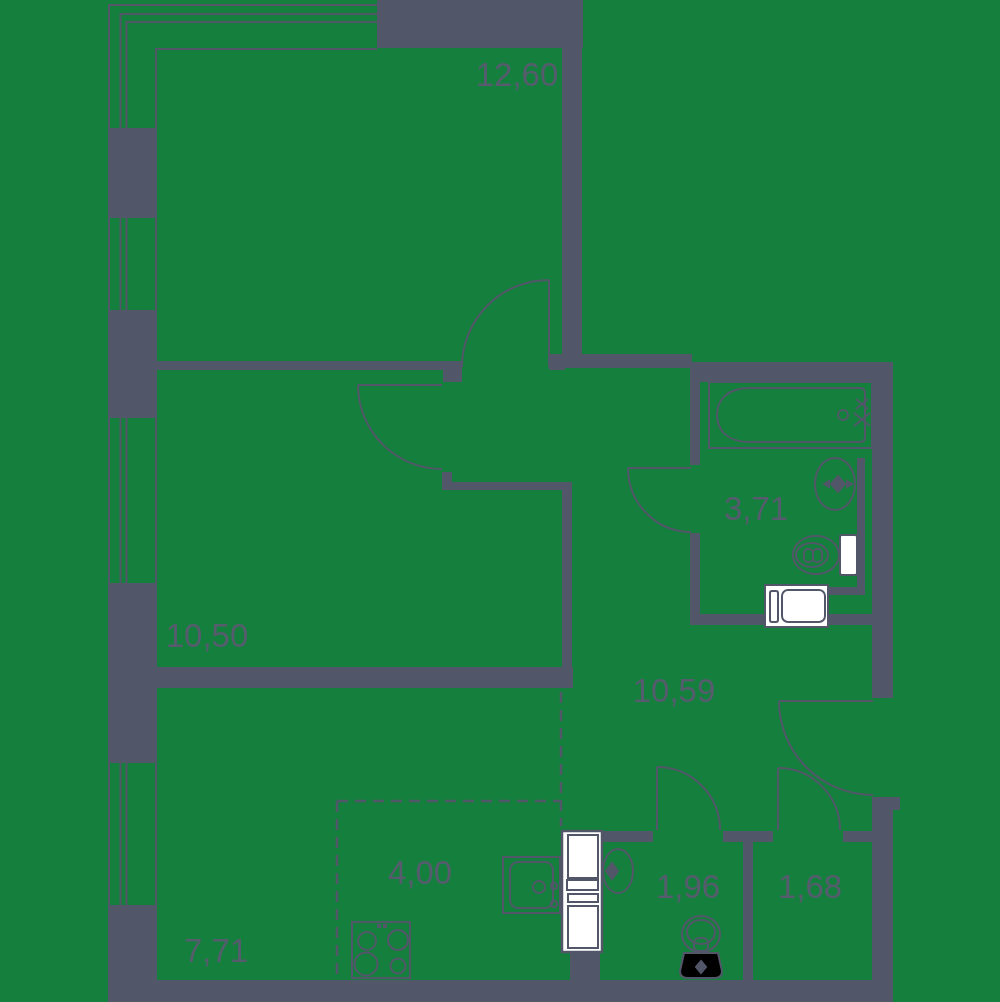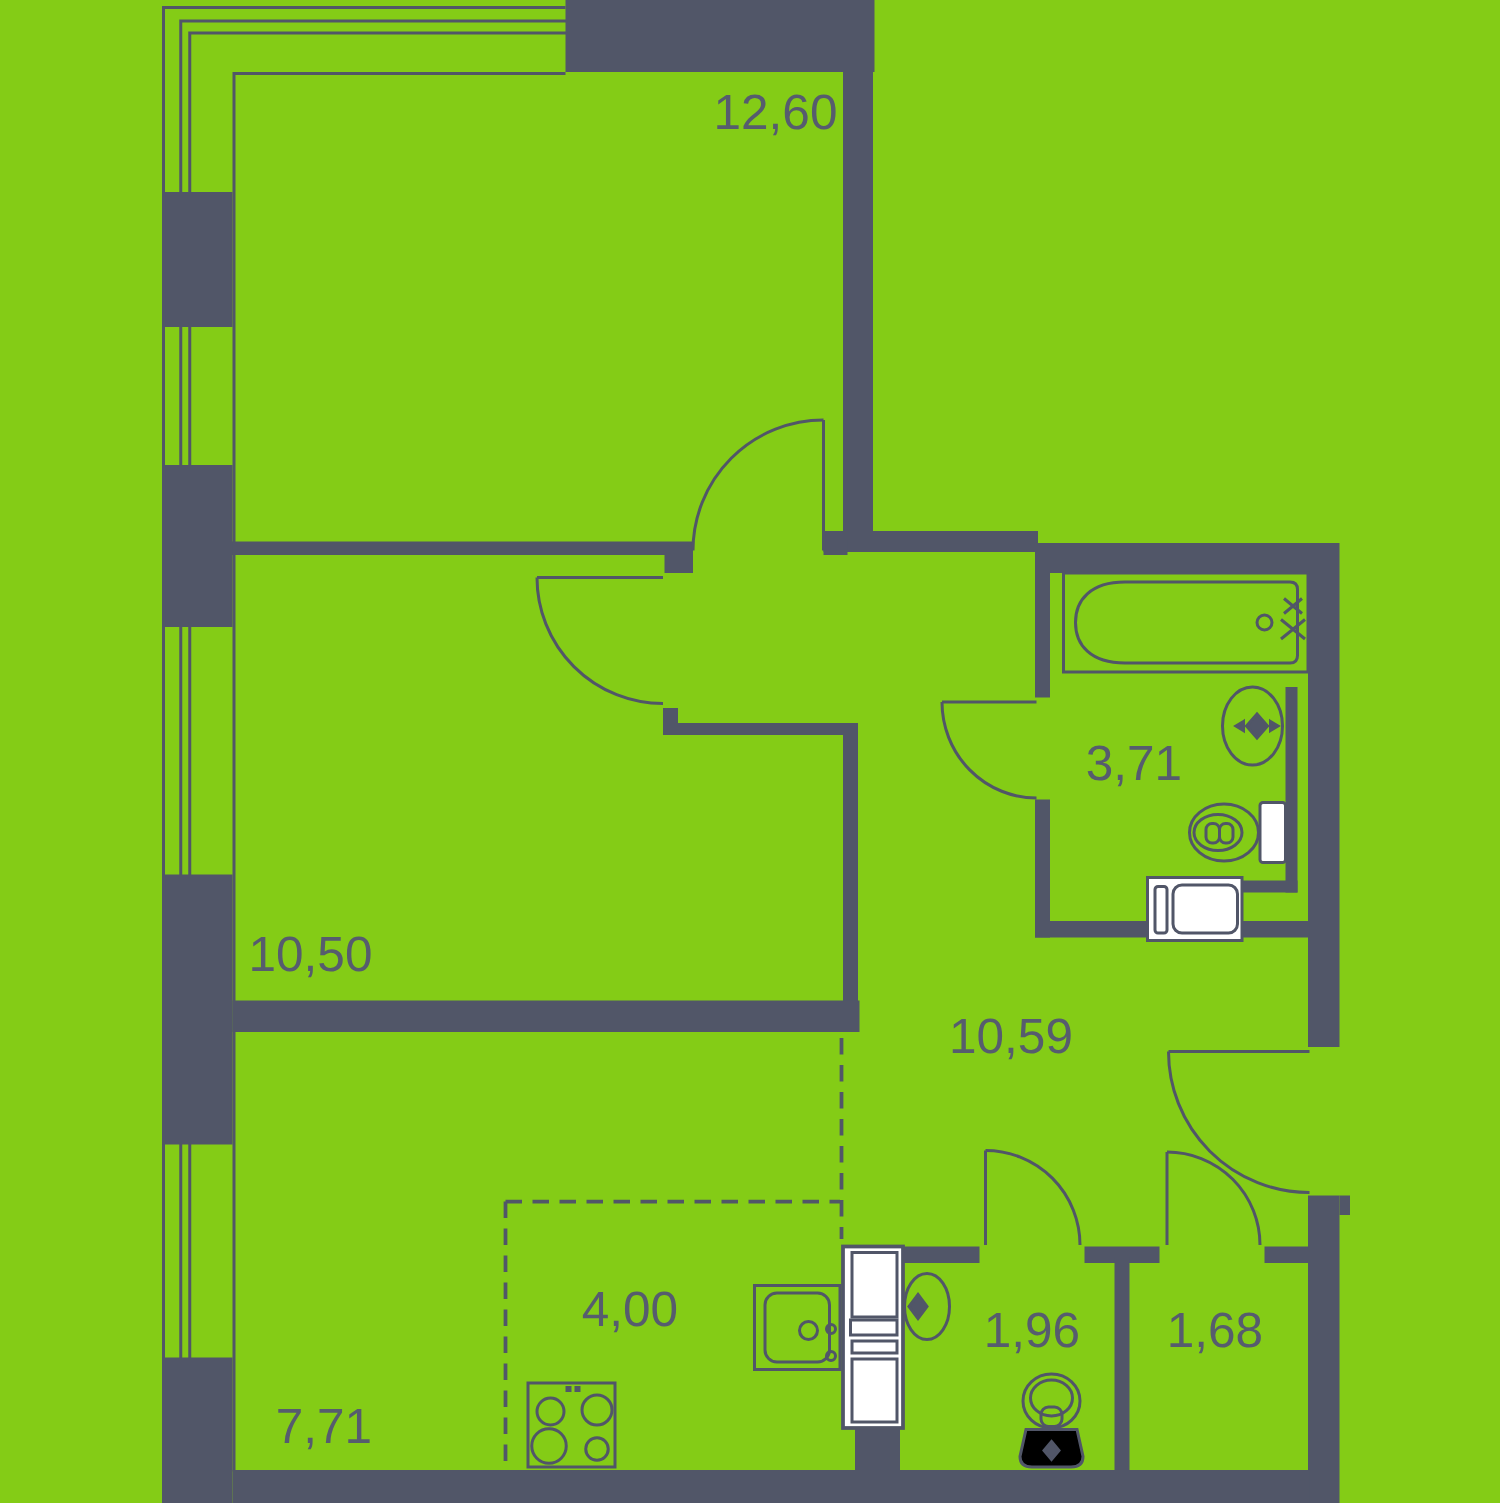--- a/index.html
+++ b/index.html
@@ -1,16 +1,16 @@
 <!DOCTYPE html>
 <html><head>
 <meta charset="utf-8">
 <style>
   html,body{margin:0;padding:0;background:#000;}
-  .plan-wrap{position:relative;width:1000px;height:1002px;background:#84cc16;overflow:hidden;}
+  .plan-wrap{position:relative;width:1000px;height:1002px;background:#15803d;overflow:hidden;}
   svg{display:block;}
   text.room-label{
     font-family:"Liberation Sans", sans-serif;
     font-size:33px;
     fill:#565c6e;
     text-anchor:middle;
   }
 </style>
 </head>
 <body>

